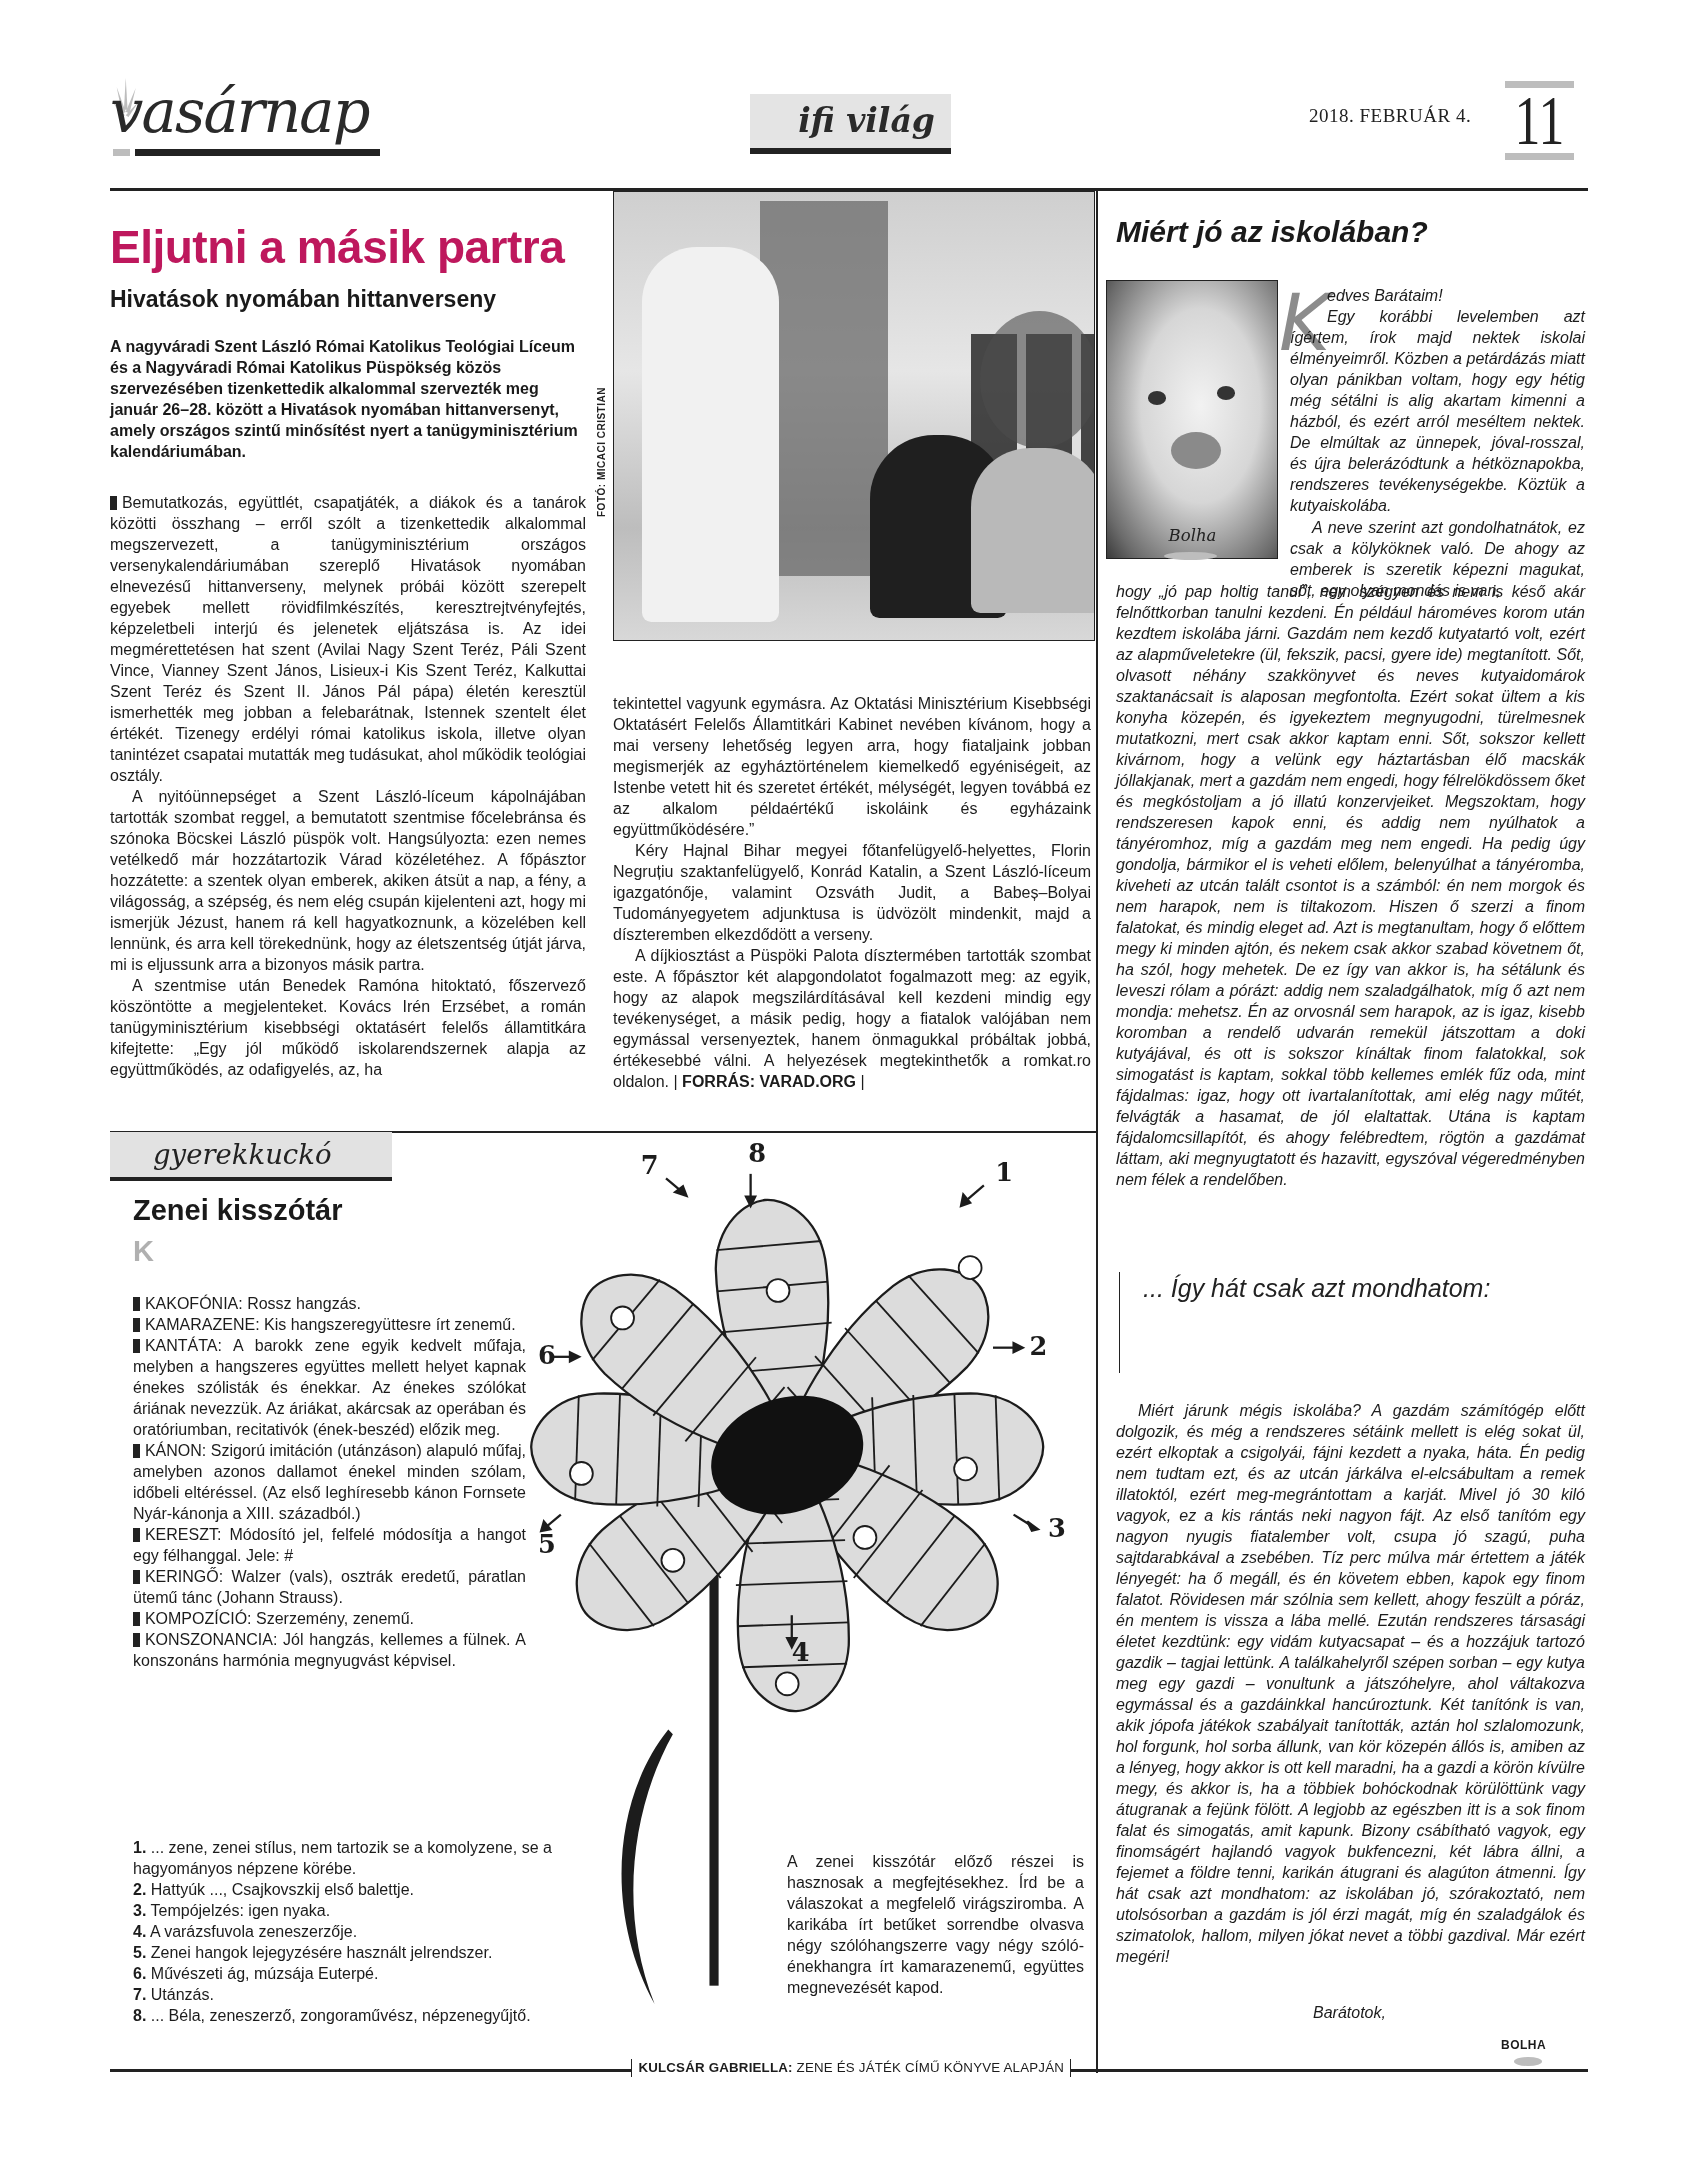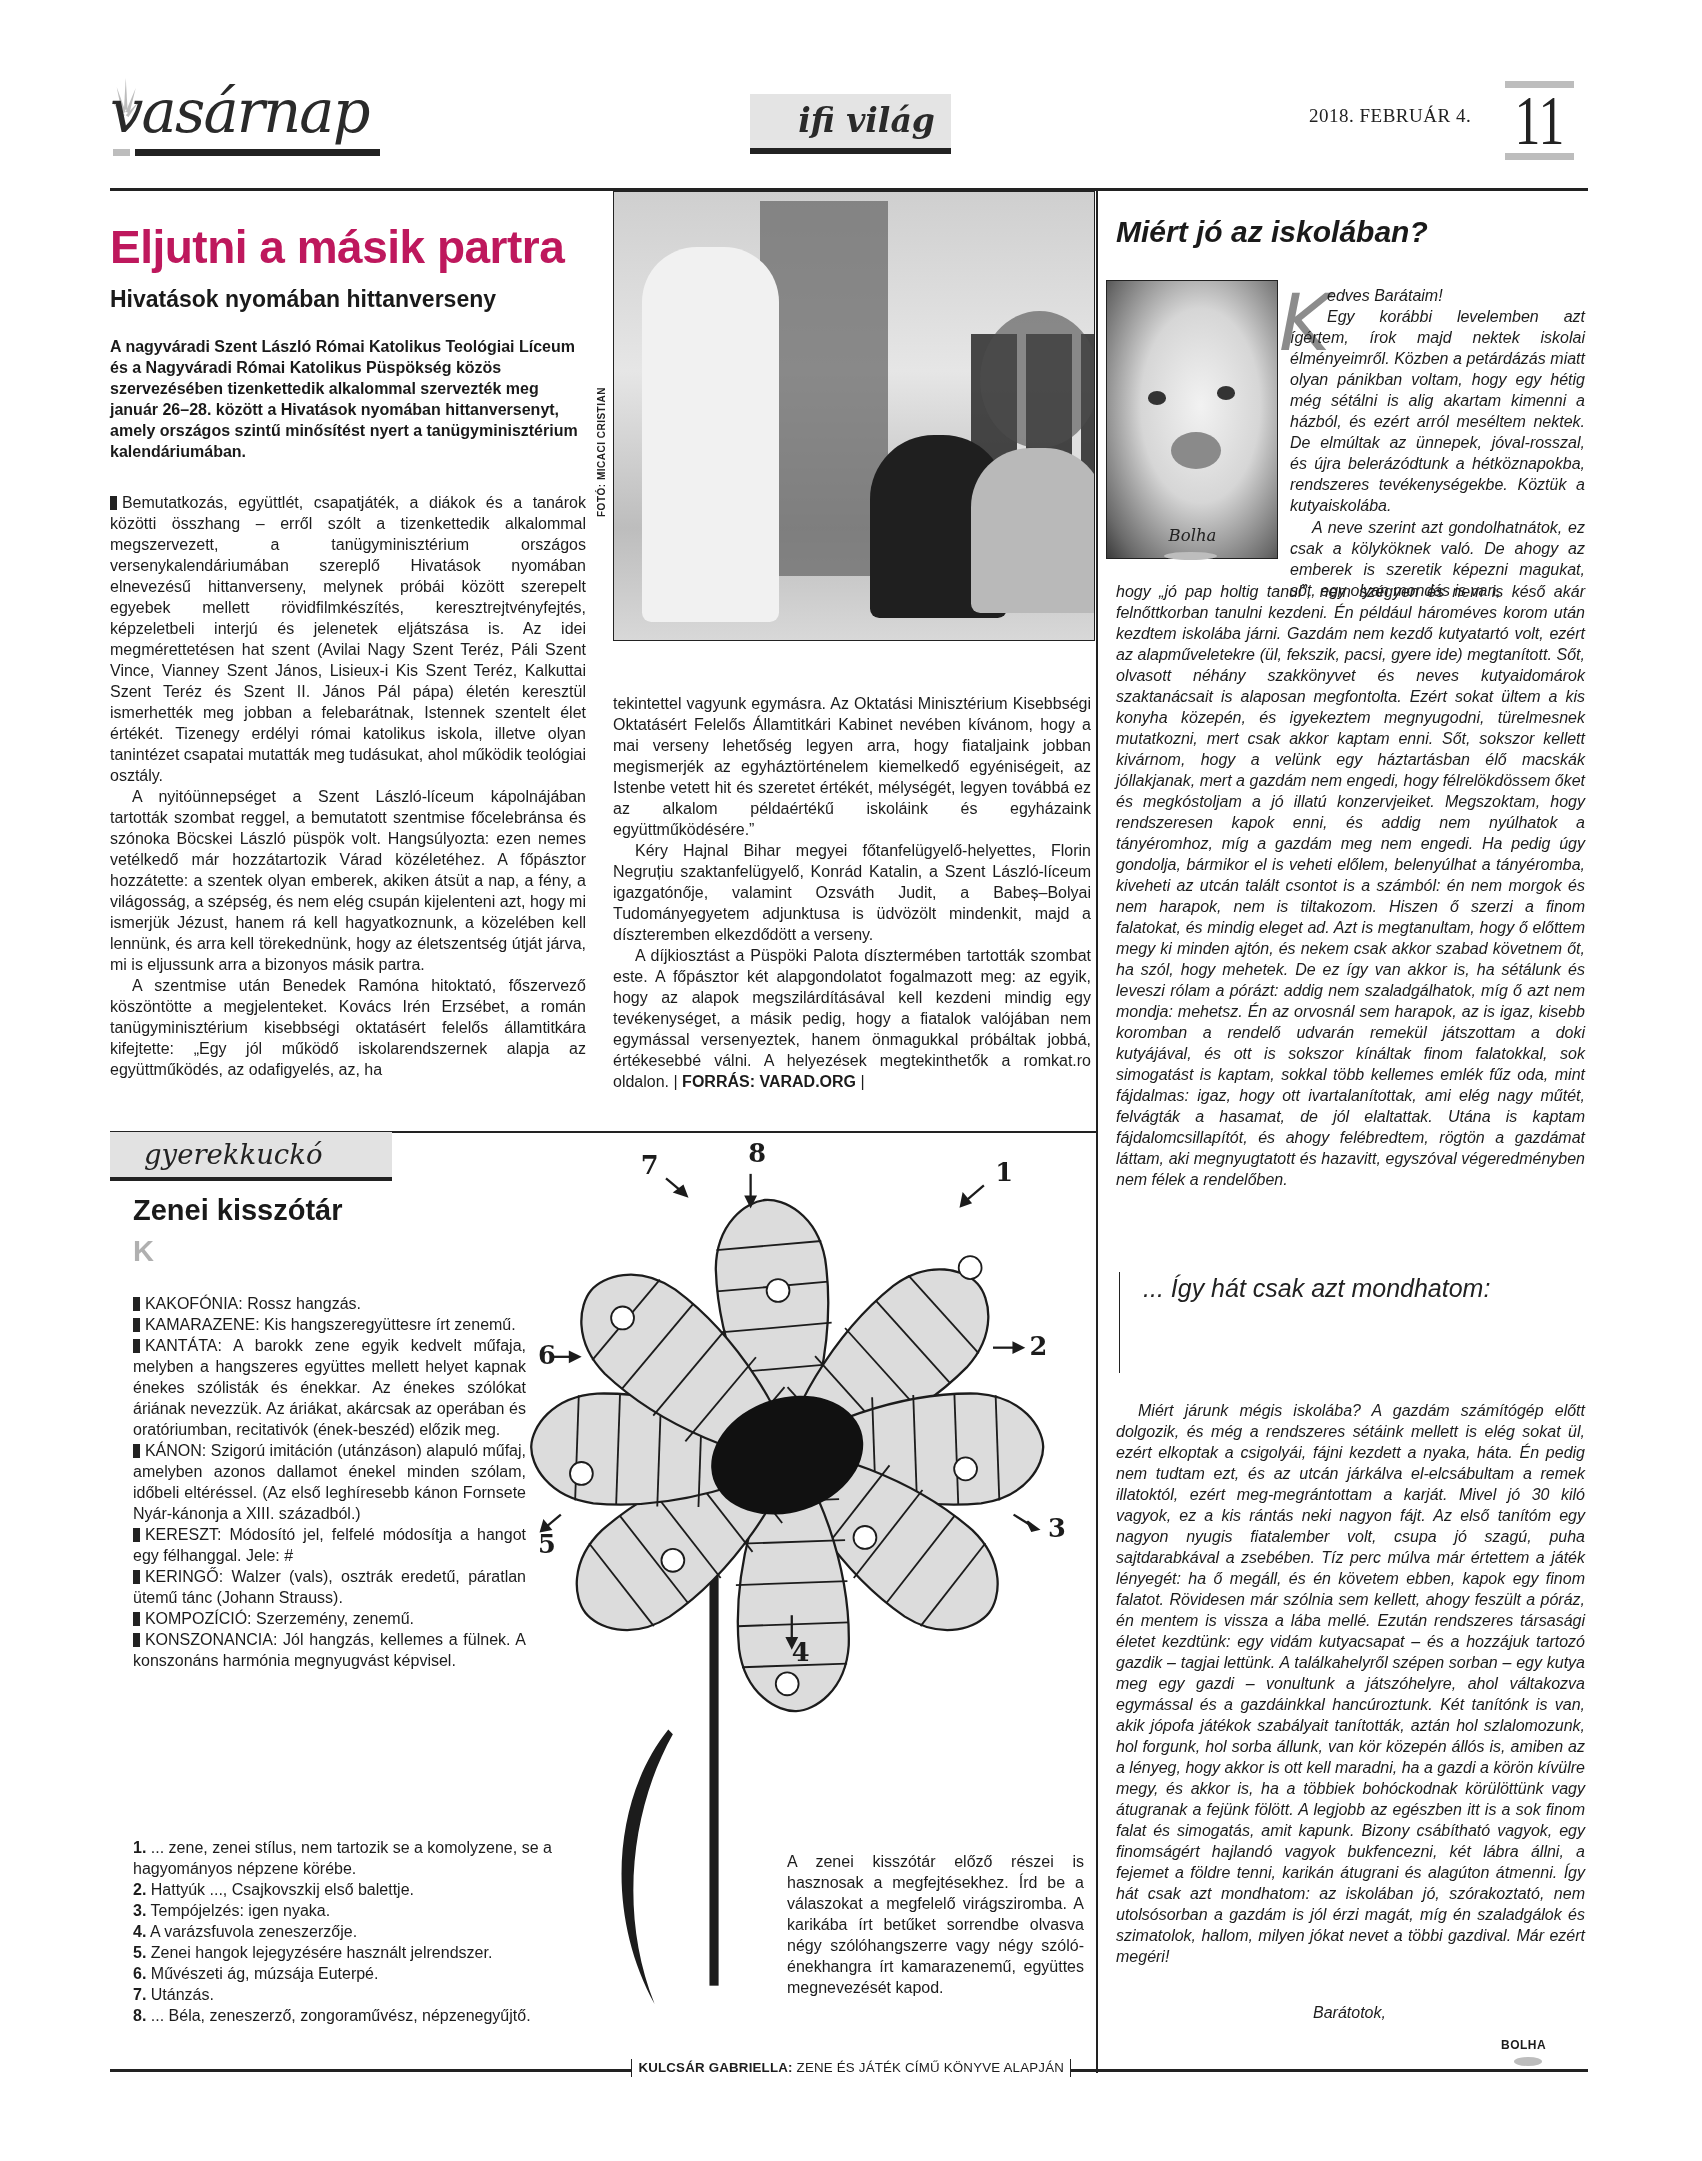--- a/index.html
+++ b/index.html
@@ -53,21 +53,21 @@
   .l2 { left:1116px; top:566px; width:469px; }
   .pull { left:1119px; top:1272px; width:467px; border-left:1.4px solid #222; padding-left:23px; height:101px; }
   .pull div { font-style:italic; font-size:25px; line-height:33px; color:#222; }
   .l3 { left:1116px; top:1331px; width:469px; }
   .sign { left:1313px; top:2004px; font-style:italic; font-size:16px; }
   .bolha { left:1501px; top:2038px; font-weight:bold; font-size:12px; letter-spacing:0.5px; }
   .bolha-oval { left:1514px; top:2057px; width:27.5px; height:9.2px; border-radius:50%; background:#bdbdbd; }
   
   .rule-mid { left:110px; top:1131px; width:987px; height:1.8px; background:#222; }
   .gyk { left:110px; top:1132px; width:137px; height:45px; background:#e2e2e2; border-bottom:4.6px solid #222; width:282px; }
-  .gyk span { display:block; padding-left:34px; font-family:"DejaVu Serif", serif; font-style:italic; font-size:27.5px; line-height:45px; color:#222; }
+  .gyk span { display:block; padding-left:43px; font-family:"DejaVu Serif", serif; font-style:italic; font-size:27.5px; line-height:45px; color:#222; }
   .zk { left:133px; top:1194px; font-weight:bold; font-size:29px; color:#1a1a1a; }
   .bigK { left:133px; top:1235px; font-weight:bold; font-size:29px; color:#b0b0b0; }
   .dict { left:133px; top:1293px; width:393px; font-size:16px; line-height:21px; text-align:justify; }
   .dict p { margin:0; }
   .clues { left:133px; top:1837px; width:499px; font-size:16px; line-height:21px; }
   .clues div { margin:0; }
   .clues b { font-weight:bold; }
   .instr { left:787px; top:1851px; width:297px; font-size:16px; line-height:21px; text-align:justify; }
   .flower { left:517px; top:1135px; width:577px; height:933px; }
   .rule-bot { left:110px; top:2069px; width:1478px; height:2.7px; background:#222; }

